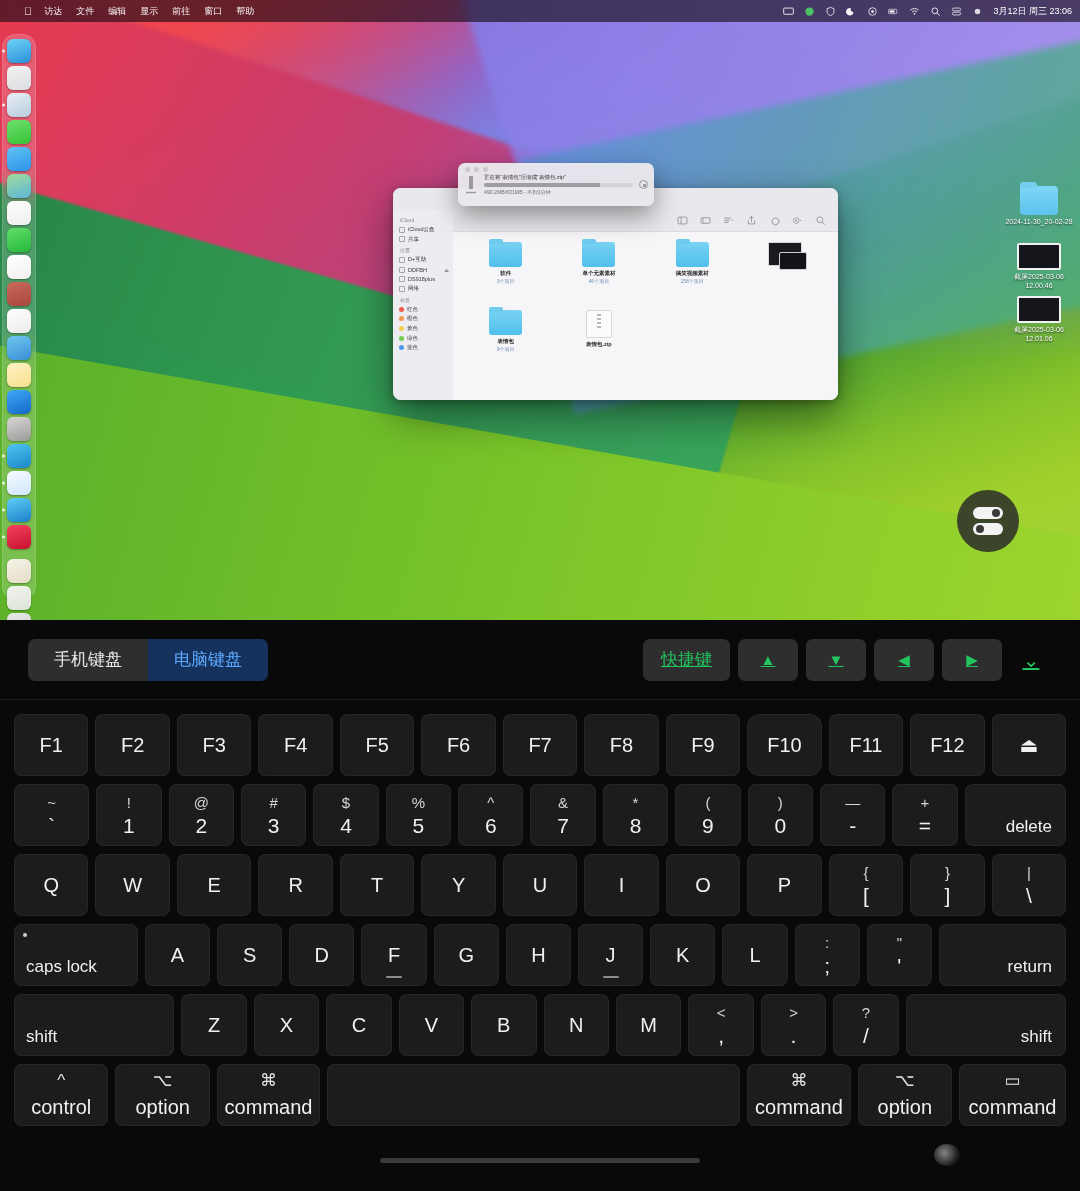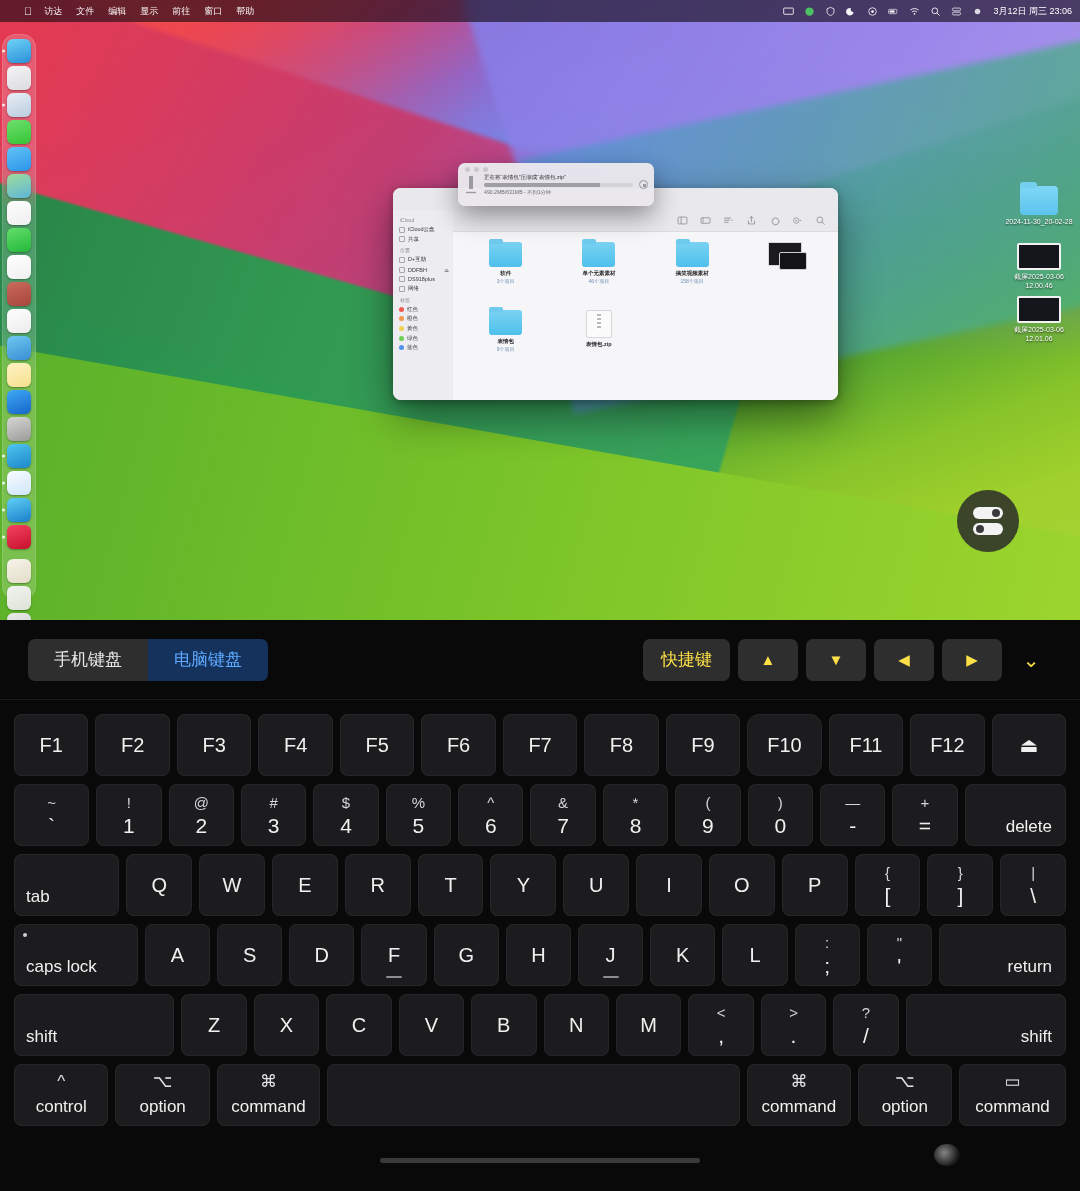--- a/index.html
+++ b/index.html
@@ -215,22 +215,22 @@
   .seg .segbtn{
     padding:0 26px; height:42px; line-height:42px; font-size:17px;
     background:#2e2e2e; color:#e8e8e8; border:none; cursor:pointer;
     font-family:"Liberation Sans", sans-serif;
   }
   .seg .segbtn.active{ background:#14325c; color:#5ea9ff; }
   .tbspacer{ flex:1; }
   .tbgroup{ display:flex; align-items:center; gap:8px; }
   .tbkey{
     height:42px; min-width:60px; border-radius:7px; background:#2e2e2e;
-    color:#fde047; font-size:17px; display:flex; align-items:center;
-    justify-content:center; padding:0 18px; cursor:pointer;
+    color:#22c55e; font-size:17px; display:flex; align-items:center;
+    justify-content:center; padding:0 18px; cursor:pointer;text-decoration:underline;
   }
   .tbarrow{ width:60px; padding:0; font-size:15px; }
   .tbchev{ background:transparent; width:42px; min-width:42px; font-size:20px; }
 
   #keyboard { padding:14px 14px 10px; display:flex; flex-direction:column; gap:8px; }
   .krow{ display:flex; gap:7px; height:62px; }
   .key{
     background:#1c1c1e; border-radius:8px; position:relative;
     display:flex; align-items:center; justify-content:center;
     color:#f0f0f0; font-size:20px; flex:1;
@@ -238,21 +238,21 @@
     cursor:pointer; user-select:none;
   }
   .key .dual{ display:flex; flex-direction:column; align-items:center; justify-content:center;
               gap:5px; line-height:1; }
   .key .dual .up{ font-size:15px; color:#d6d6d8; }
   .key .dual .lo{ font-size:21px; }
   .key .corner-bl{ position:absolute; left:12px; bottom:9px; font-size:17px; }
   .key .corner-br{ position:absolute; right:14px; bottom:9px; font-size:17px; }
   .key .mod{ display:flex; flex-direction:column; align-items:center; gap:7px; }
   .key .mod .sym{ font-size:17px; color:#e3e3e5; line-height:1; }
-  .key .mod .nm{ font-size:17px; }
+  .key .mod .nm{ font-size:20px; }
   .key .homebar{ position:absolute; bottom:8px; left:50%; transform:translateX(-50%);
                  width:16px;height:2px;background:#8d8d90; border-radius:1px;}
   .key.dotmark::before{
     content:''; position:absolute; left:9px; top:9px; width:4px;height:4px;
     border-radius:50%; background:#cfcfd2;
   }
   #bottombar{ height:36px; position:relative; }
   #homeindicator{
     position:absolute; left:50%; bottom:9px; transform:translateX(-50%);
     width:320px; height:5px; border-radius:3px; background:#3a3a3c;
@@ -658,23 +658,20 @@
           <span class="dual">
             <span class="up">+</span>
             <span class="lo">=</span>
           </span>
         </div>
         <div class="key" style="flex: 1.55 1 0%;">
           <span class="corner-br">delete</span>
         </div>
       </div>
       <div class="krow">
-        <div class="key" style="flex: 1.6 1 0%;">
-          <span class="corner-bl">tab</span>
-        </div>
         <div class="key" style="flex: 1 1 0%;">
           <span>Q</span>
         </div>
         <div class="key" style="flex: 1 1 0%;">
           <span>W</span>
         </div>
         <div class="key" style="flex: 1 1 0%;">
           <span>E</span>
         </div>
         <div class="key" style="flex: 1 1 0%;">

